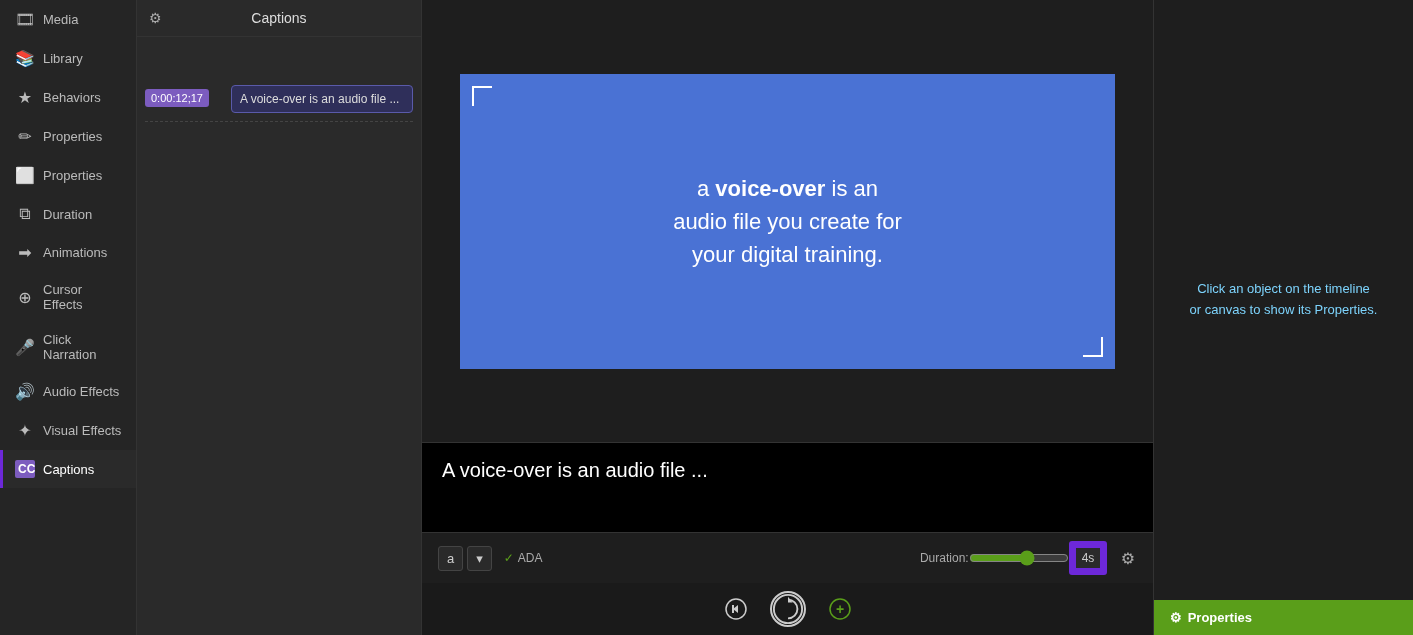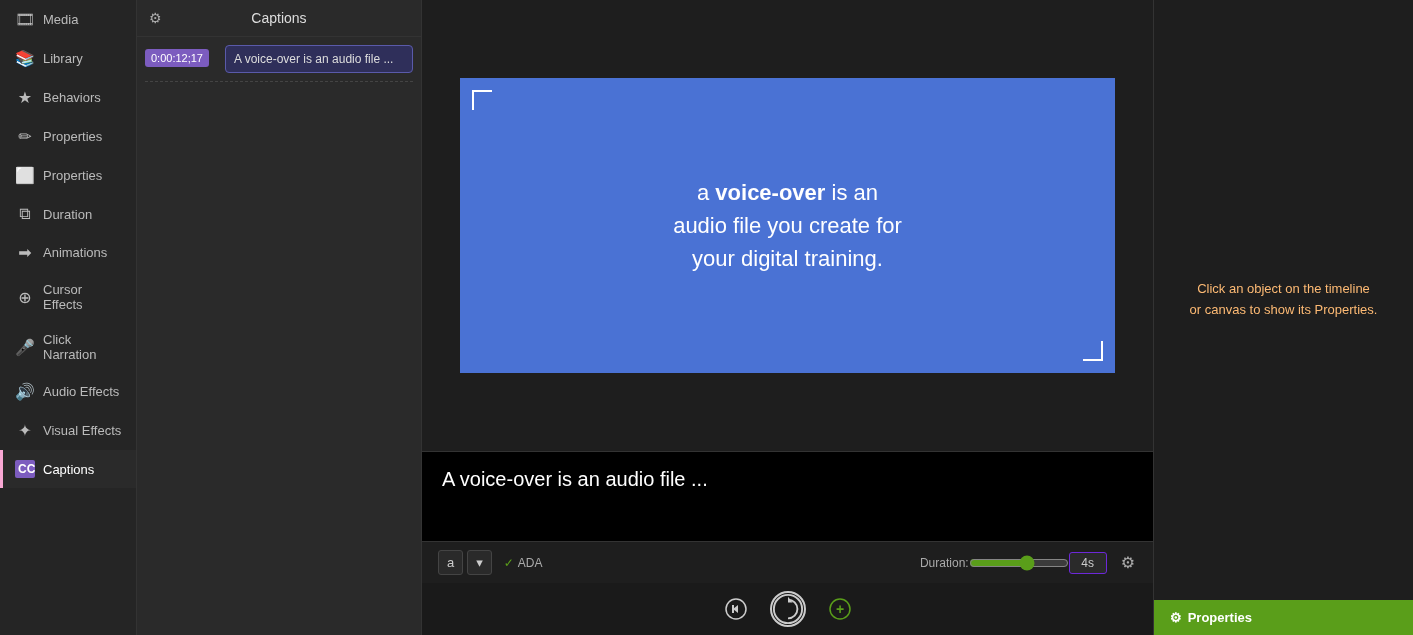--- a/index.html
+++ b/index.html
@@ -37,21 +37,21 @@
       gap: 8px;
       padding: 10px 12px;
       cursor: pointer;
       font-size: 13px;
       color: #bbb;
       border-left: 3px solid transparent;
     }
 
     .sidebar-item.active {
       background: #2a2a2a;
-      border-left: 3px solid #f9a8d4;
+      border-left: 3px solid #6d28d9;
       color: #fff;
     }
 
     .sidebar-item .icon {
       font-size: 16px;
       width: 20px;
       text-align: center;
       flex-shrink: 0;
     }
 
@@ -97,22 +97,23 @@
     }
 
     .captions-list {
       flex: 1;
       overflow-y: auto;
       padding: 8px;
     }
 
     .caption-item {
       display: flex;
-      gap: 16px;
+      gap: 22px;
       margin-bottom: 8px;
+      margin-top: 40px;
     }
 
     .caption-timestamp {
       background: #7c5cbf;
       color: #fff;
       font-size: 11px;
       padding: 3px 6px;
       border-radius: 3px;
       white-space: nowrap;
       height: fit-content;
@@ -267,21 +268,21 @@
       color: #aaa;
     }
 
     .duration-slider {
       width: 100px;
       accent-color: #5a9e1a;
     }
 
     .duration-value {
       background: #2a2a2a;
-      border: 1px solid #6d28d9;
+      border: 7px solid #6d28d9;
       color: #ccc;
       padding: 3px 6px;
       font-size: 12px;
       border-radius: 3px;
       width: 38px;
       text-align: center;
     }
 
     .settings-icon-btn {
       background: transparent;
@@ -330,21 +331,21 @@
       border-left: 1px solid #333;
       flex-shrink: 0;
     }
 
     .properties-hint {
       flex: 1;
       display: flex;
       align-items: center;
       justify-content: center;
       text-align: center;
-      color: #fdba74;
+      color: #7dd3fc;
       font-size: 13px;
       padding: 20px;
       line-height: 1.6;
     }
 
     .properties-btn {
       background: #5a9e1a;
       color: #fff;
       border: none;
       padding: 10px 16px;

